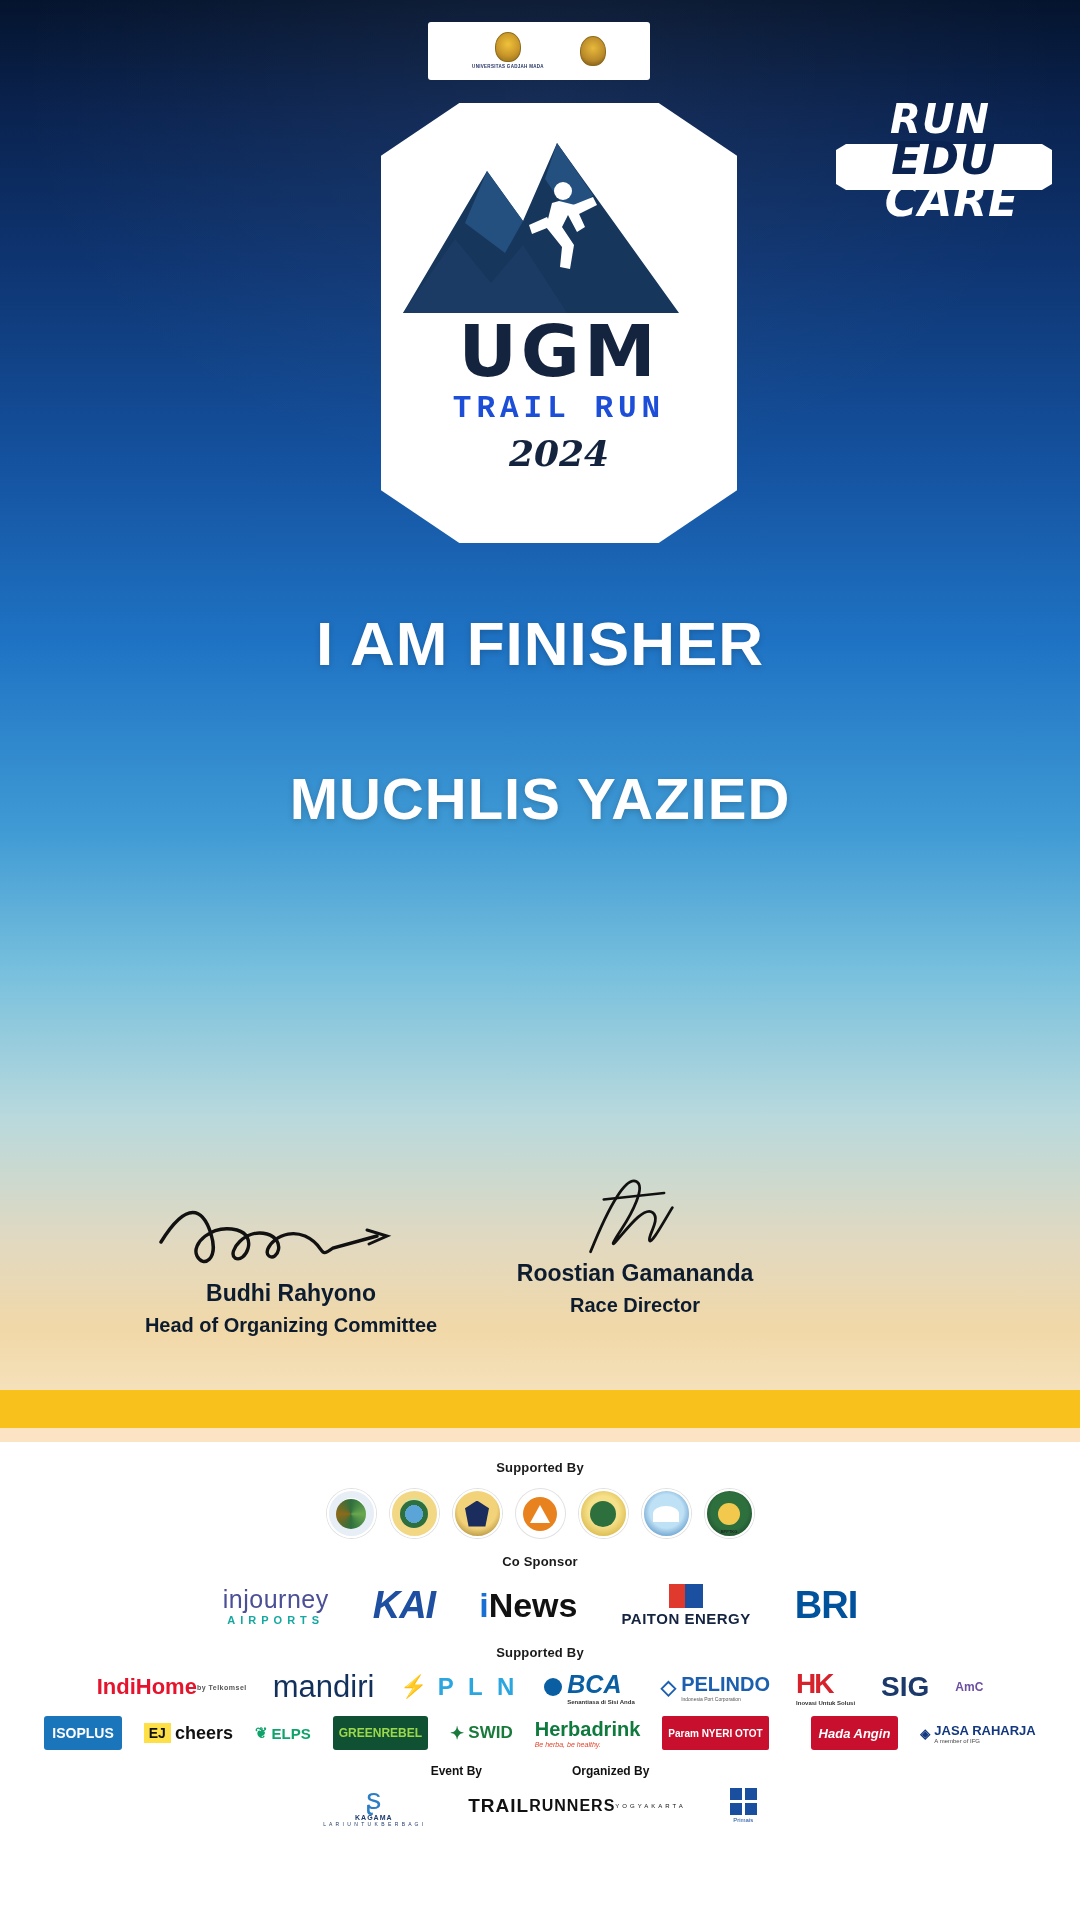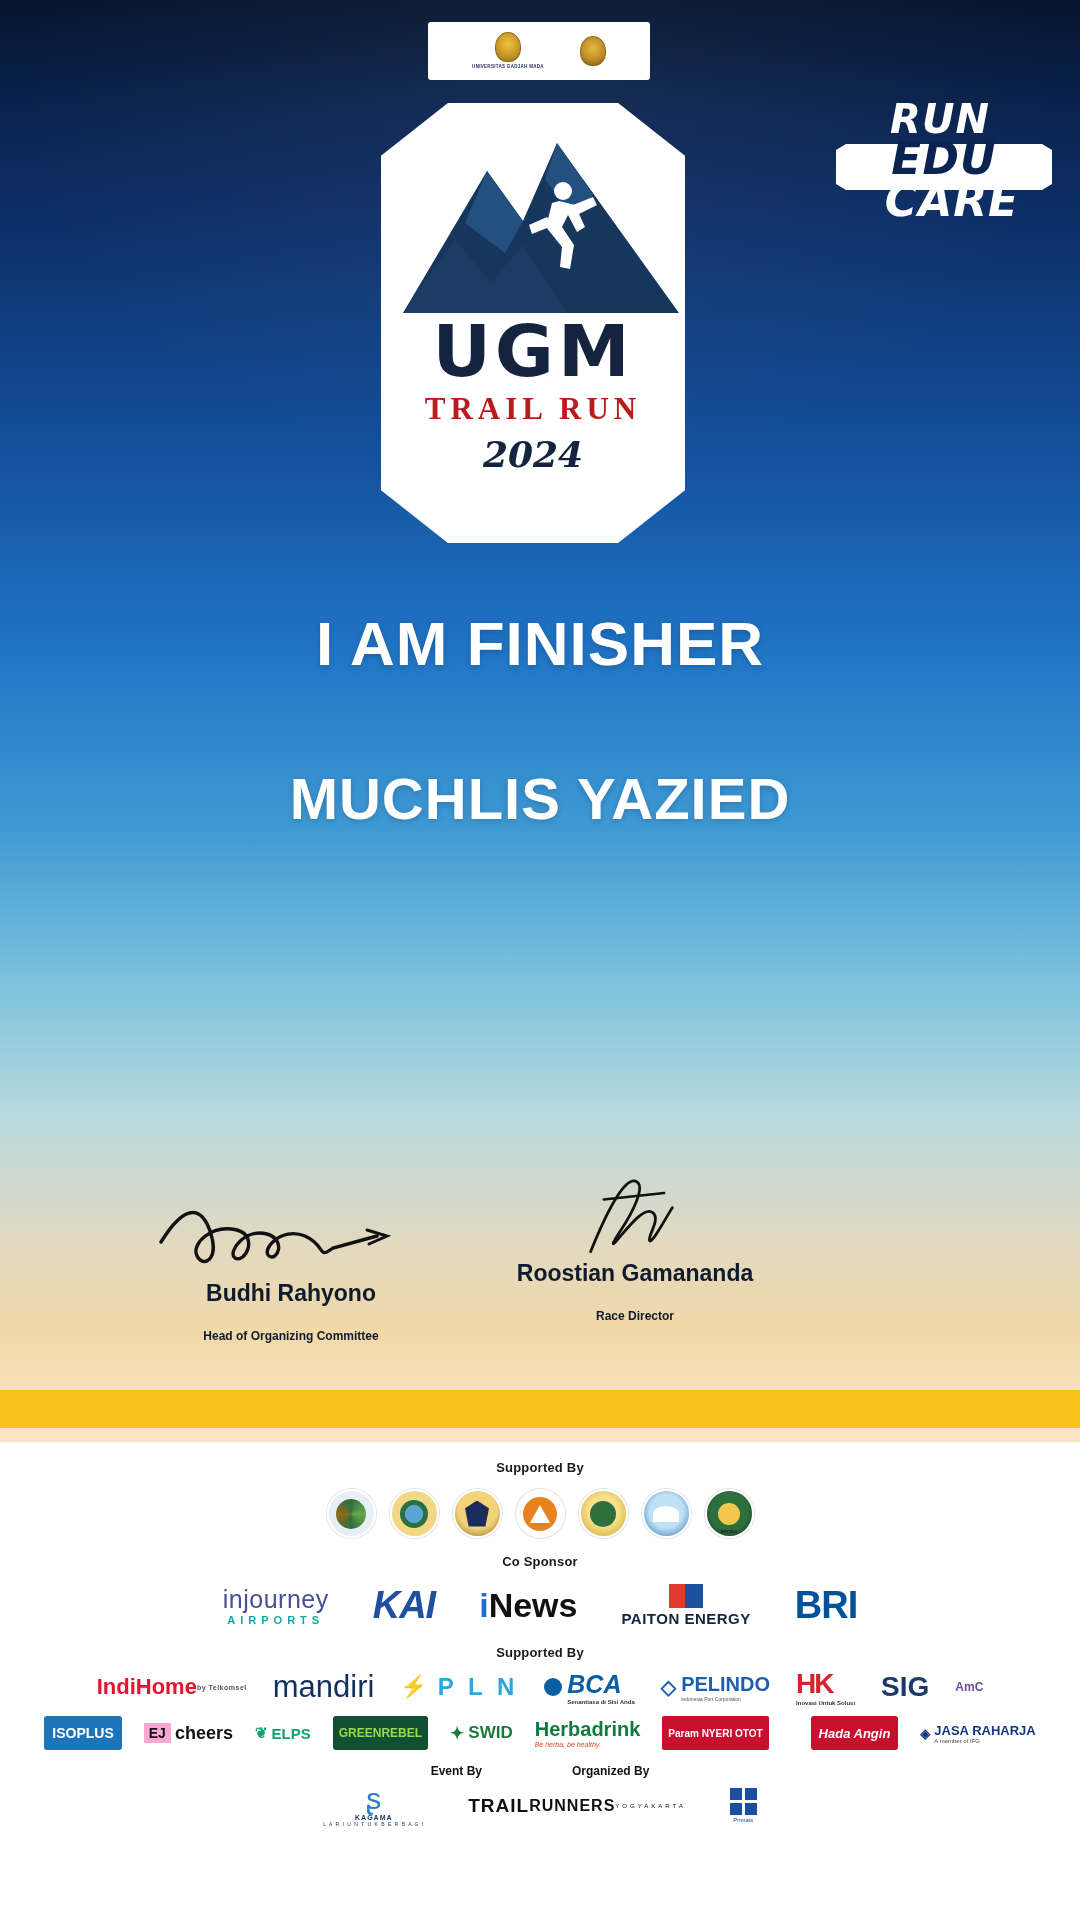--- a/index.html
+++ b/index.html
@@ -74,42 +74,42 @@
   .runedu .l2 { font-size:44px; color:#0a2350; position:relative; z-index:3; text-align:center; padding-right:6px; }
   .runedu .l3 { font-size:44px; text-align:center; padding-left:10px; }
   .runedu .ribbon {
     position:absolute; left:-6px; top:44px; width:216px; height:46px;
     background:#ffffff; z-index:2;
     clip-path:polygon(0 6px, 10px 0, 206px 0, 216px 6px, 216px 40px, 206px 46px, 10px 46px, 0 40px);
   }
 
   
   .bib {
-    position:absolute; left:381px; top:103px; width:304px; height:440px; z-index:5;
+    position:absolute; left:381px; top:103px; width:356px; height:440px; z-index:5;
   }
   .bib .plate {
     position:absolute; inset:0;
     background:#ffffff;
     clip-path:polygon(22% 0, 78% 0, 100% 12%, 100% 88%, 78% 100%, 22% 100%, 0 88%, 0 12%);
     border-radius:18px;
   }
   .mtn { position:absolute; left:14px; top:10px; width:290px; height:215px; }
   .bibtxt {
     position:absolute; left:0; right:0; top:214px; text-align:center;
     color:#122b4d;
   }
   .bibtxt .ugm {
     font-family:"DejaVu Sans", sans-serif;
     font-weight:700; font-size:72px; letter-spacing:4px; line-height:.95;
     color:#14243f;
   }
   .bibtxt .tr {
-    font-family:Liberation Serif, serif;
+    font-family:Liberation Mono, monospace;
     font-weight:700; font-size:31px; letter-spacing:5px; margin-top:6px;
-    color:#b91c1c;
+    color:#1d4ed8;
   }
   .bibtxt .yr {
     font-family:"DejaVu Serif", serif;
     font-style:italic; font-weight:700; font-size:36px; margin-top:6px; color:#14243f;
   }
 
   
   .finisher {
     position:absolute; left:0; right:0; top:608px;
     text-align:center; color:#ffffff;
@@ -128,21 +128,21 @@
     position:absolute; left:90px; right:90px; top:938px;
     text-align:center; color:#ffffff;
     font-size:22.5px; font-weight:700; line-height:1.45;
     text-shadow:0 1px 4px rgba(0,0,0,.18);
   }
 
   
   .sig { position:absolute; text-align:center; color:#0d1b2e; }
   .sig .scrawl { height:90px; }
   .sig .nm { font-size:23px; font-weight:700; margin-top:-4px; }
-  .sig .role { font-size:12px; font-weight:700; margin-top:22px; }
+  .sig .role { font-size:20px; font-weight:700; margin-top:7px; }
   #sig-left  { left:136px; top:1190px; width:310px; }
   #sig-right { left:480px; top:1170px; width:310px; }
 
   
   .goldbar {
     position:absolute; left:0; top:1390px; width:1080px; height:38px;
     background:#f9c11c; z-index:4;
   }
   .creamband {
     position:absolute; left:0; top:1428px; width:1080px; height:14px;
@@ -218,21 +218,21 @@
   .lg-bca small { display:block; font-size:6px; font-style:normal; color:#333; }
   .lg-pelindo { color:#1b5fae; font-size:20px; display:flex; align-items:center; gap:5px; }
   .lg-pelindo small { display:block; font-size:5px; color:#555; font-weight:400; }
   .lg-hk { color:#d6222a; font-size:28px; letter-spacing:-2px; }
   .lg-hk small { display:block; font-size:6px; color:#333; letter-spacing:0; }
   .lg-sig { color:#1b3a6b; font-size:28px; }
   .lg-amc { color:#6b4fa0; font-size:12px; }
 
   .lg-isoplus { background:#1b75bb; color:#fff; font-size:14px; padding:0 8px; border-radius:3px; }
   .lg-cheers { color:#111; font-size:18px; display:flex; align-items:center; gap:4px; }
-  .lg-cheers .sq { background:#f9a8d4; color:#111; padding:2px 5px; font-size:14px; }
+  .lg-cheers .sq { background:#fde047; color:#111; padding:2px 5px; font-size:14px; }
   .lg-elps { color:#0fa36b; font-size:15px; display:flex; align-items:center; gap:4px; }
   .lg-greenrebel { background:#0f5132; color:#fff; font-size:12px; padding:4px 6px; border-radius:3px; line-height:1.05; text-align:center; }
   .lg-greenrebel span { color:#9bd84a; }
   .lg-swid { color:#1a7a3c; font-size:17px; display:flex; align-items:center; gap:4px; }
   .lg-herba { color:#0f7a3d; font-size:20px; }
   .lg-herba small { display:block; font-size:7px; color:#e0452b; font-style:italic; font-weight:400; }
   .lg-pwo { background:#c8102e; color:#fff; font-size:10px; padding:4px 6px; text-align:center; line-height:1.1; border-radius:2px; }
   .lg-hadaangin { background:#c8102e; color:#fff; font-size:13px; font-style:italic; padding:4px 8px; border-radius:3px;margin-left:20px; }
   .lg-jasaraharja { color:#14387f; font-size:13px; display:flex; align-items:center; gap:4px; }
   .lg-jasaraharja small { display:block; font-size:6px; font-weight:400; color:#444; }

